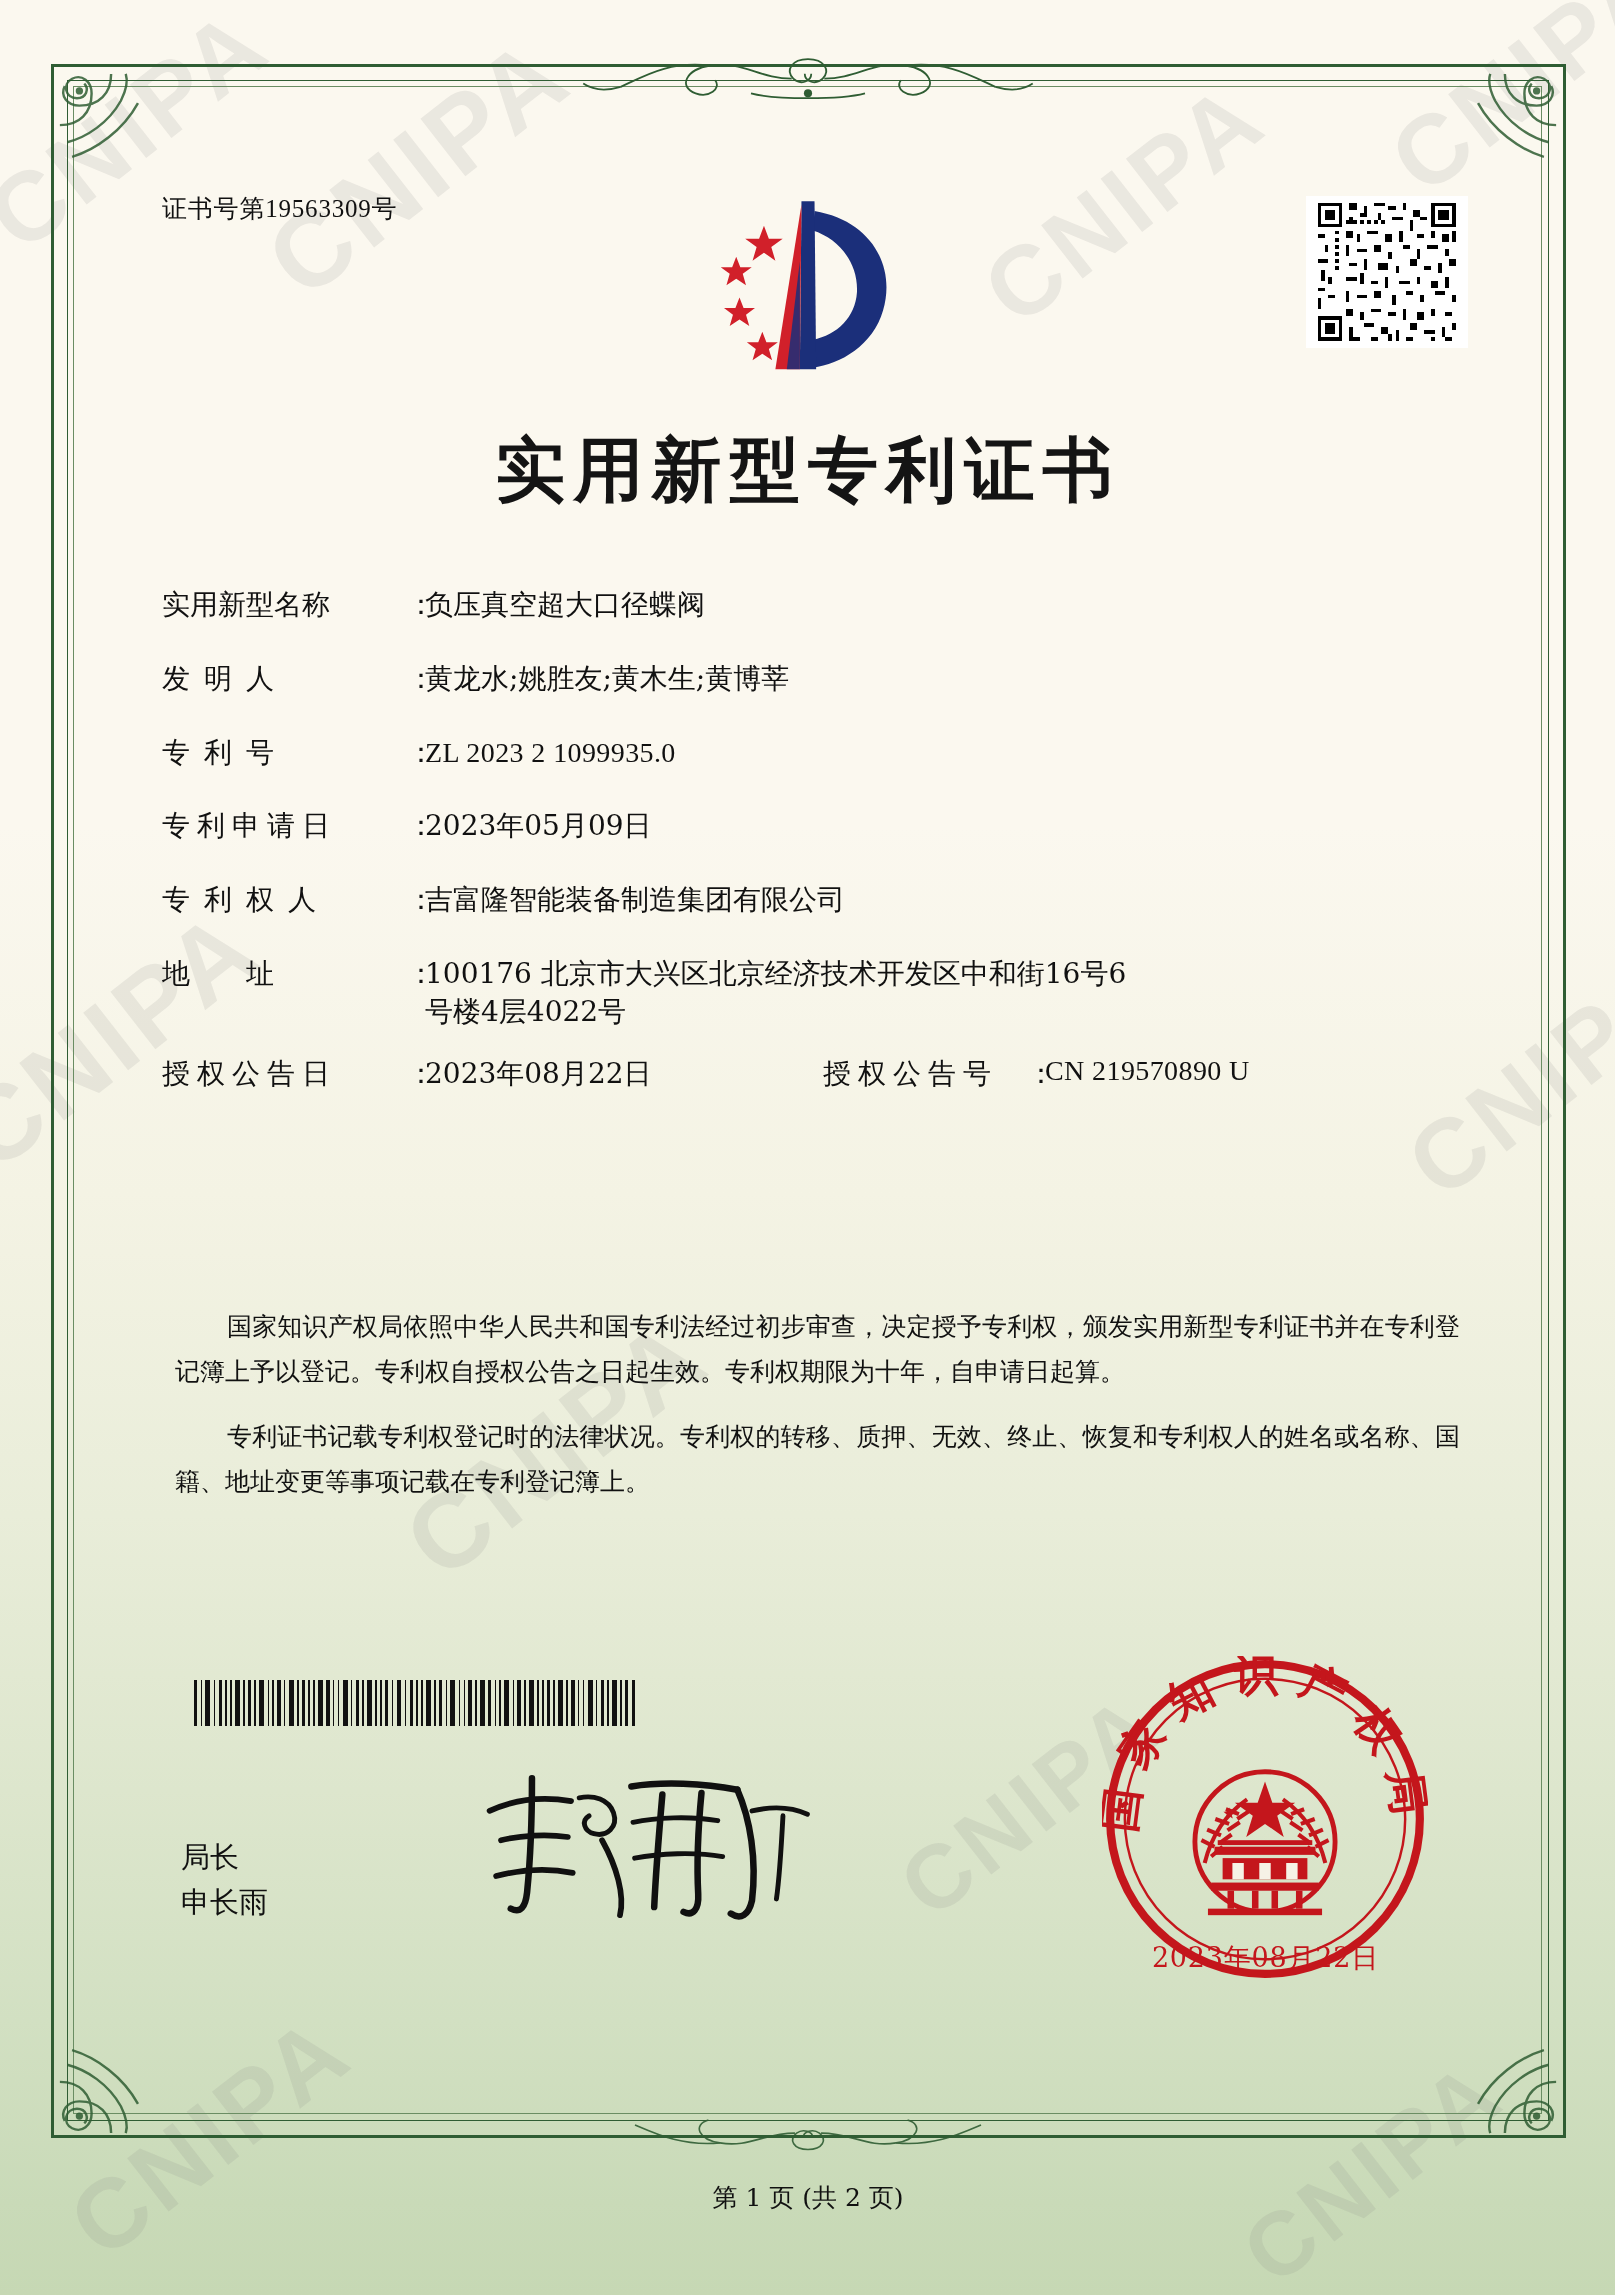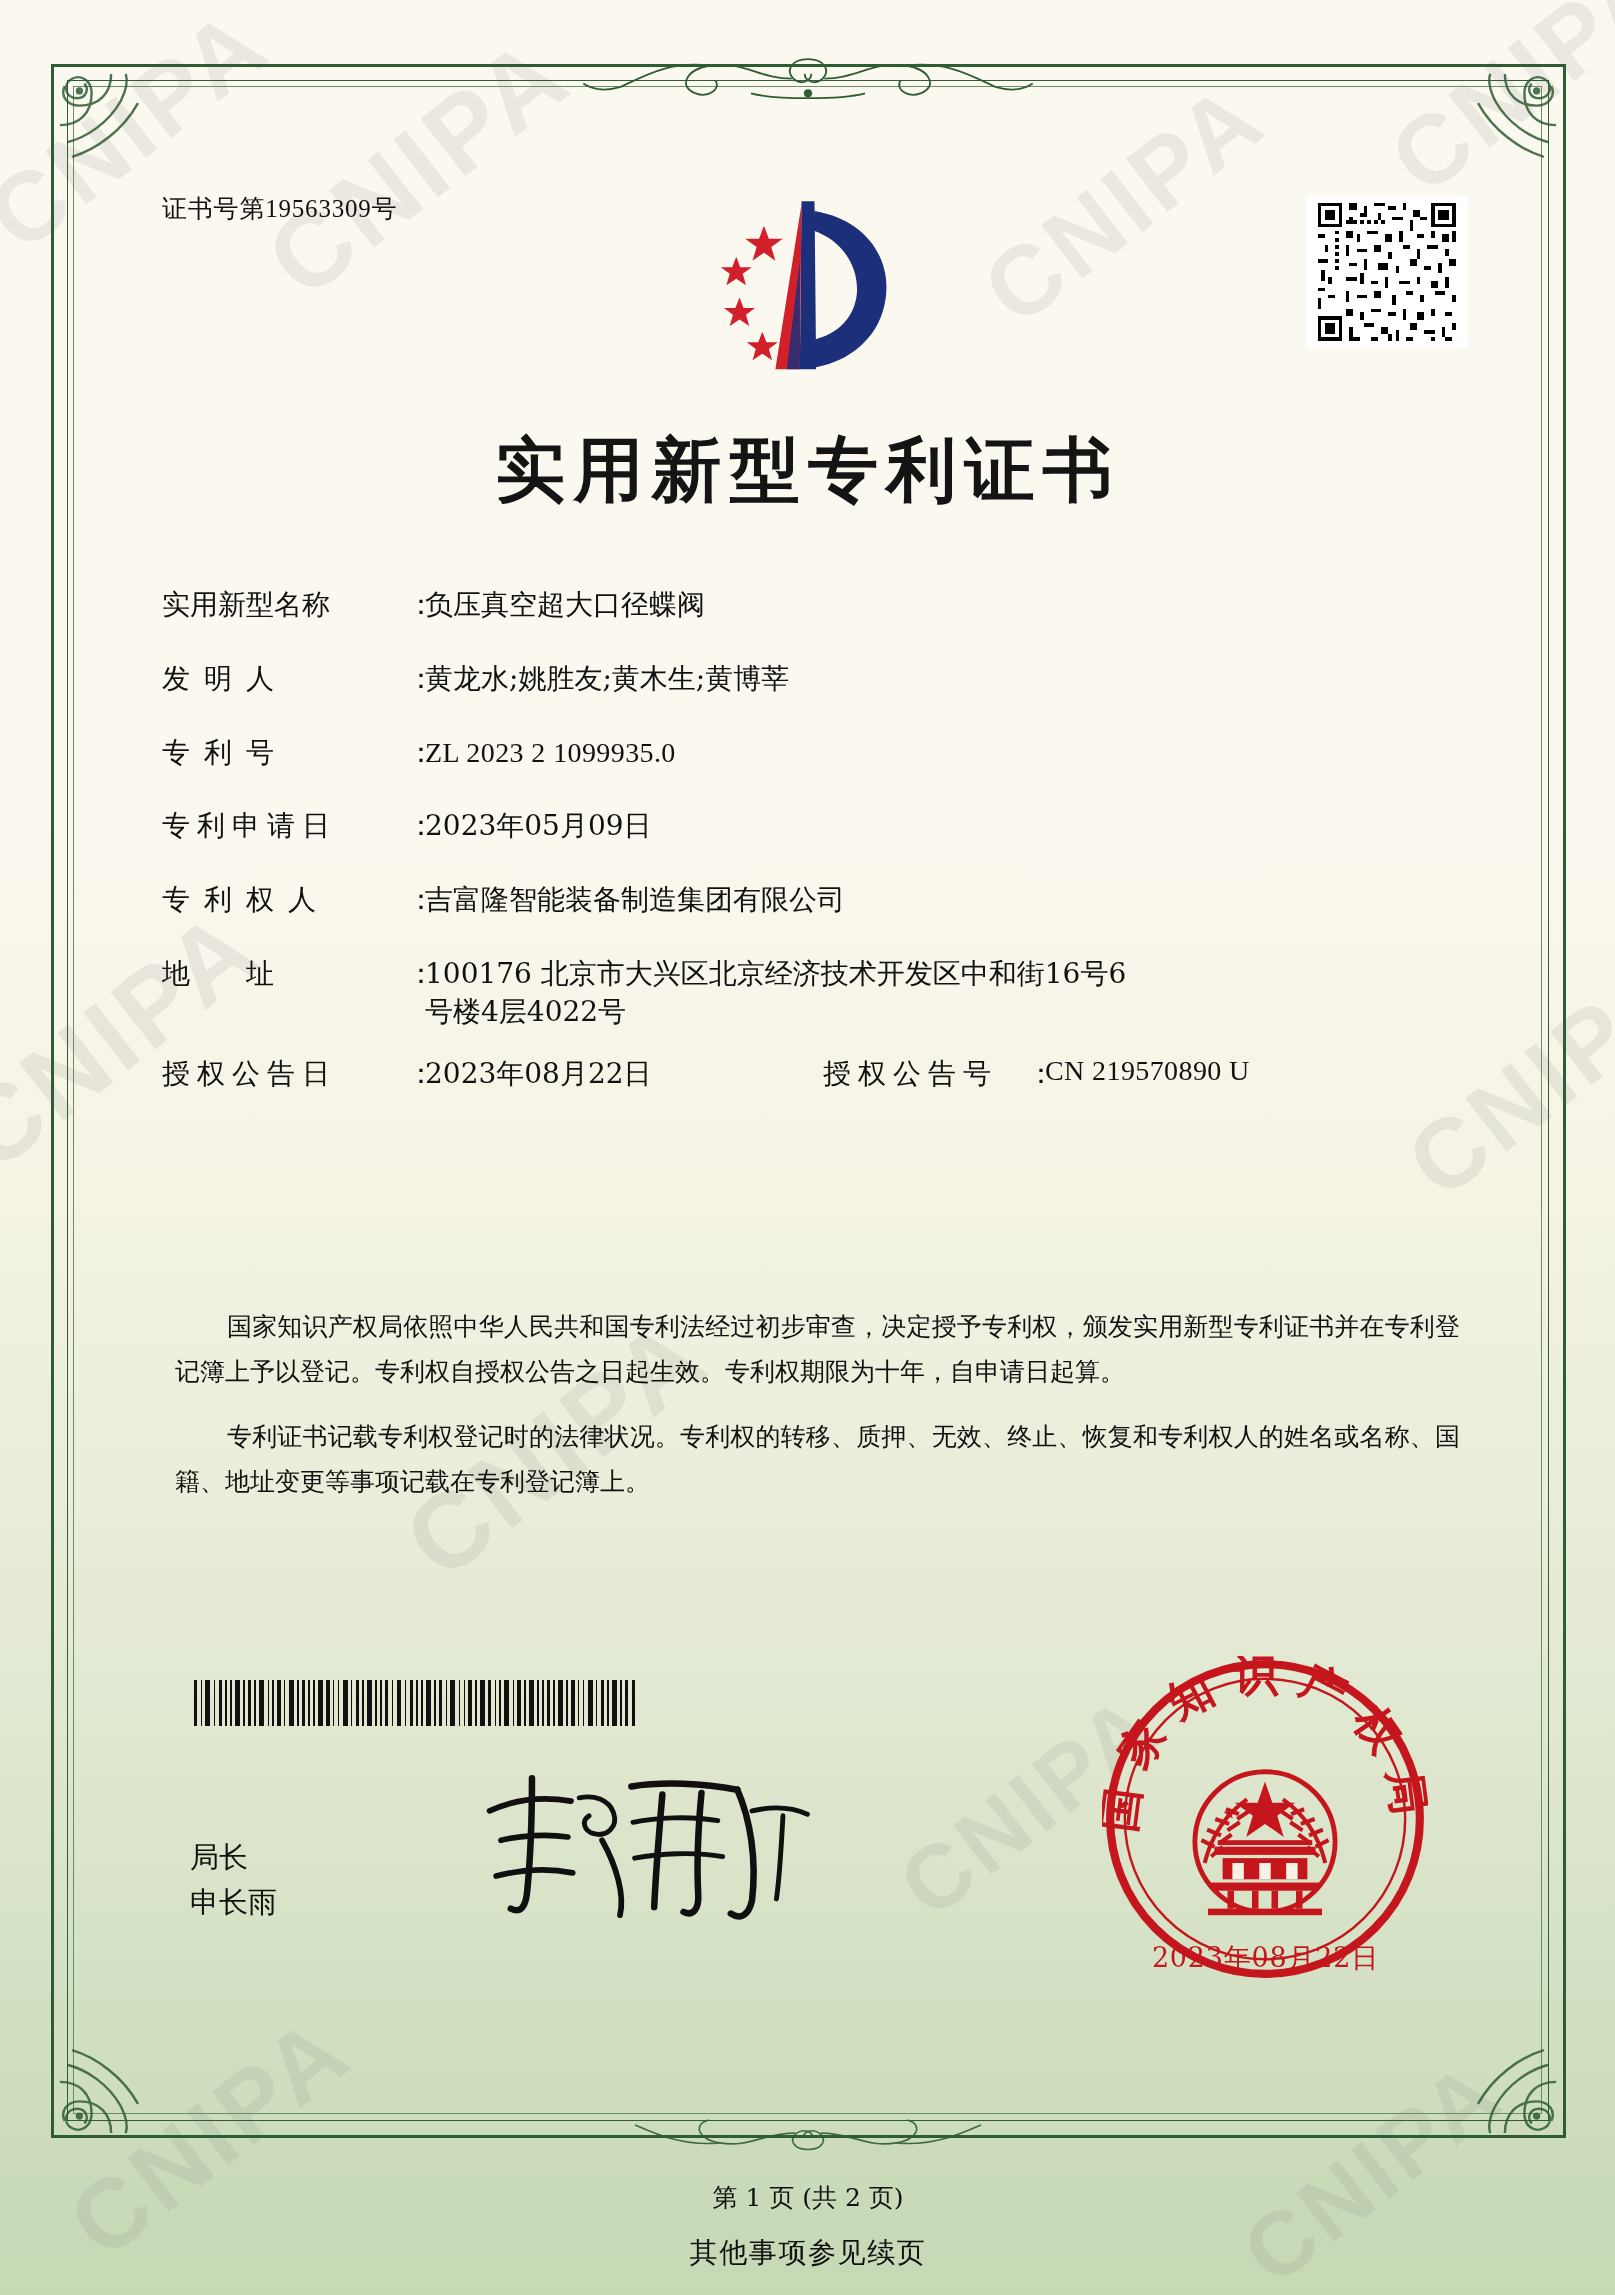--- a/index.html
+++ b/index.html
@@ -219,21 +219,21 @@
   .barcode {
     position: absolute;
     left: 194px; top: 1680px;
     width: 441px; height: 46px;
   }
   .barcode svg { width:100%; height:100%; display:block; }
 
   
   .sig-label {
     position: absolute;
-    left: 190px; top: 1835px;
+    left: 181px; top: 1835px;
     font-size: 29px;
     line-height: 1.55;
     color: #111;
     font-family: "DejaVu Serif", "Liberation Serif", serif;
   }
   .sig-script {
     position: absolute;
     left: 457px; top: 1762px;
     width: 383px; height: 163px;
     color: #101010;
@@ -721,16 +721,15 @@
           <rect x="8" y="60" width="8" height="22"></rect>
           <rect x="38" y="60" width="8" height="22"></rect>
           <rect x="-70" y="82" width="140" height="8"></rect>
         </g>
       </g>
     </svg>
   </div>
   <div class="seal-date">2023年08月22日</div>
 
   <div class="page-no">第 1 页 (共 2 页)</div>
-  <div class="footer-note">其他事项参见续页</div>
 
 </div>
 
 
 </body></html>

